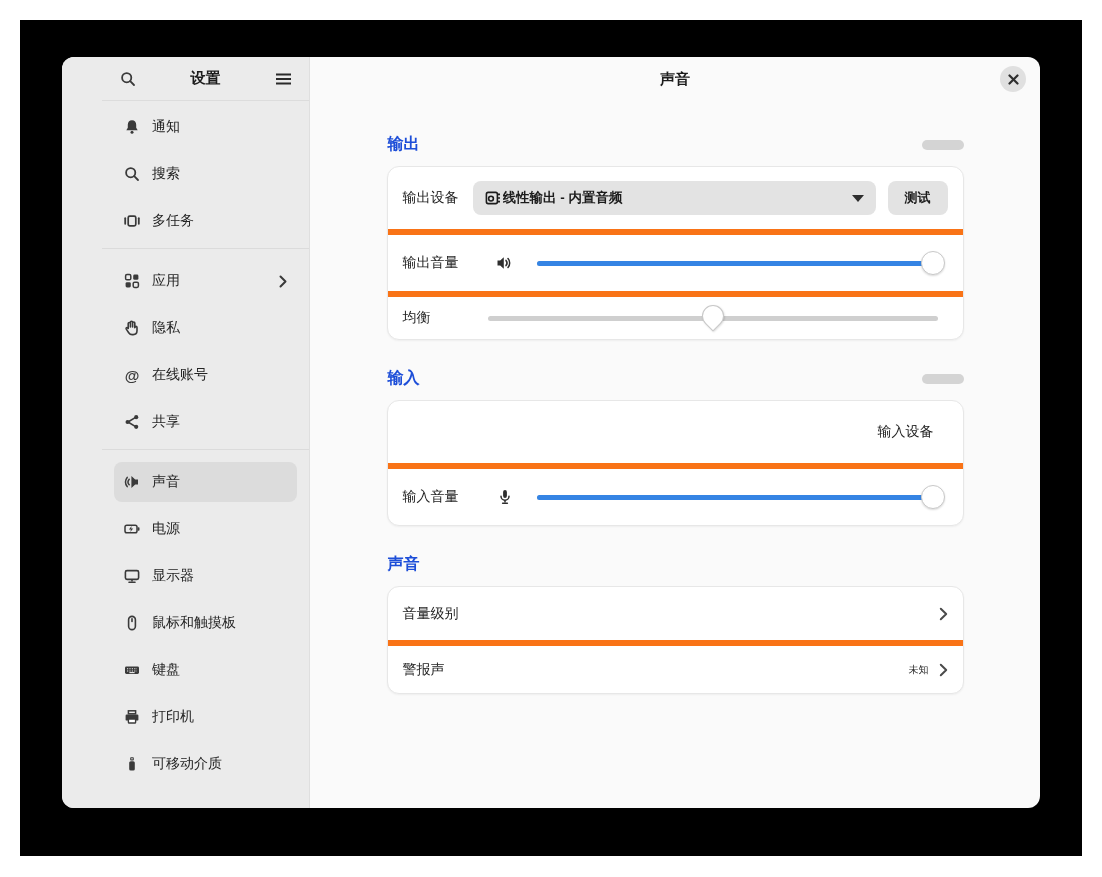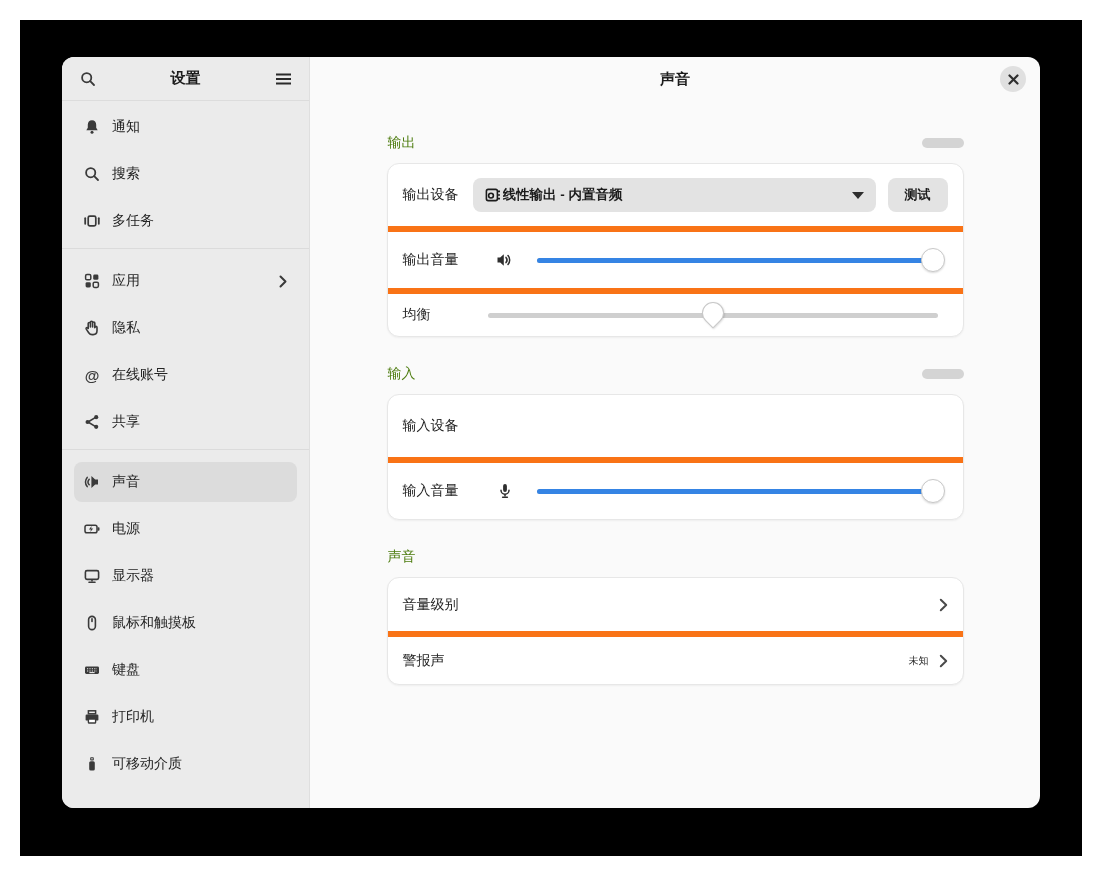--- a/index.html
+++ b/index.html
@@ -2,21 +2,21 @@
 <html><head>
 <meta charset="utf-8">
 <style>
   * { margin:0; padding:0; box-sizing:border-box; }
   html,body { width:1102px; height:877px; background:#ffffff; font-family:"Liberation Sans","DejaVu Sans",sans-serif; }
   .stage { position:relative; width:1102px; height:877px; background:#ffffff; overflow:hidden; }
   .black-frame { position:absolute; left:20px; top:20px; width:1062px; height:836px; background:#000000; }
   .window { position:absolute; left:62px; top:57px; width:978px; height:751px; border-radius:12px; overflow:hidden; display:flex; background:#fafafa; }
 
   
-  .sidebar { width:248px; min-width:248px; background:#ebebeb; border-right:1px solid #dfdfdf; display:flex; flex-direction:column; }
+  .sidebar { width:248px; min-width:248px; background:#ebebeb; border-right:1px solid #dfdfdf; display:flex; flex-direction:column;padding-left:40px; }
   .sidebar-header { position:relative; height:44px; border-bottom:1px solid #dcdcdc; display:flex; align-items:center; justify-content:center; }
   .sidebar-title { font-size:15px; font-weight:bold; color:#1c1c1c; }
   .hdr-icon-btn { position:absolute; top:50%; transform:translateY(-50%); width:28px; height:28px; display:flex; align-items:center; justify-content:center; border-radius:6px; }
   .hdr-icon-btn.left { left:12px; }
   .hdr-icon-btn.right { right:12px; }
   .nav { padding:6px 12px 0 12px; }
   .nav-item { height:40px; border-radius:8px; display:flex; align-items:center; padding:0 10px; gap:12px; margin-bottom:7px; font-size:14px; color:#242424; }
   .nav-item.selected { background:#dcdcdc; }
   .nav-item .icon { width:16px; height:16px; display:flex; align-items:center; justify-content:center; flex:none; }
   .nav-item .spacer { flex:1; }
@@ -24,27 +24,27 @@
   .at-glyph { font-size:15px; font-weight:bold; color:#3a3a3a; line-height:1; }
 
   
   .main { flex:1; position:relative; display:flex; flex-direction:column; }
   .main-header { position:relative; height:44px; display:flex; align-items:center; justify-content:center; }
   .main-title { font-size:15px; font-weight:bold; color:#1c1c1c; }
   .close-btn { position:absolute; right:14px; top:9px; width:26px; height:26px; border-radius:50%; background:#e0e0e0; display:flex; align-items:center; justify-content:center; }
   .content { width:577px; margin:33px auto 0 auto; }
   .section { margin-bottom:28px; }
   .section-head { display:flex; align-items:center; justify-content:space-between; margin-bottom:11px; padding-left:1px; }
-  .section-label { font-size:14px; font-weight:normal; color:#4d7c0f; }
+  .section-label { font-size:16px; font-weight:bold; color:#1d4ed8; }
   .level-pill { width:42px; height:10px; border-radius:5px; background:#d4d4d4; }
   .card { background:#ffffff; border:1px solid #e7e7e7; border-radius:12px; box-shadow:0 1px 2px rgba(0,0,0,0.05); overflow:hidden; }
   .row { display:flex; align-items:center; padding:0 15px; }
   .row + .row { border-top:6px solid #f97316; }
   .row-label { font-size:14px; color:#242424; flex:none; width:70px; }
-  .row.device { height:62px; }
+  .row.device { height:62px;justify-content:flex-end; }
   .row.volume { height:62px; }
   .row.balance { height:48px; }
   .row.listrow { height:53px; }
 
   .dropdown { flex:1; height:34px; background:#e3e3e3; border-radius:8px; display:flex; align-items:center; padding:0 12px; gap:2px; min-width:0; }
   .dropdown .dd-text { font-size:13.5px; font-weight:bold; color:#1c1c1c; white-space:nowrap; overflow:hidden; }
   .dropdown .dd-spacer { flex:1; }
   .caret-down { width:0; height:0; border-left:6px solid transparent; border-right:6px solid transparent; border-top:7px solid #2e2e2e; }
   .test-btn { flex:none; height:34px; margin-left:12px; padding:0 17px; background:#e3e3e3; border-radius:8px; border:none; font-family:inherit; font-size:13px; font-weight:bold; color:#1c1c1c; display:flex; align-items:center; }
 

